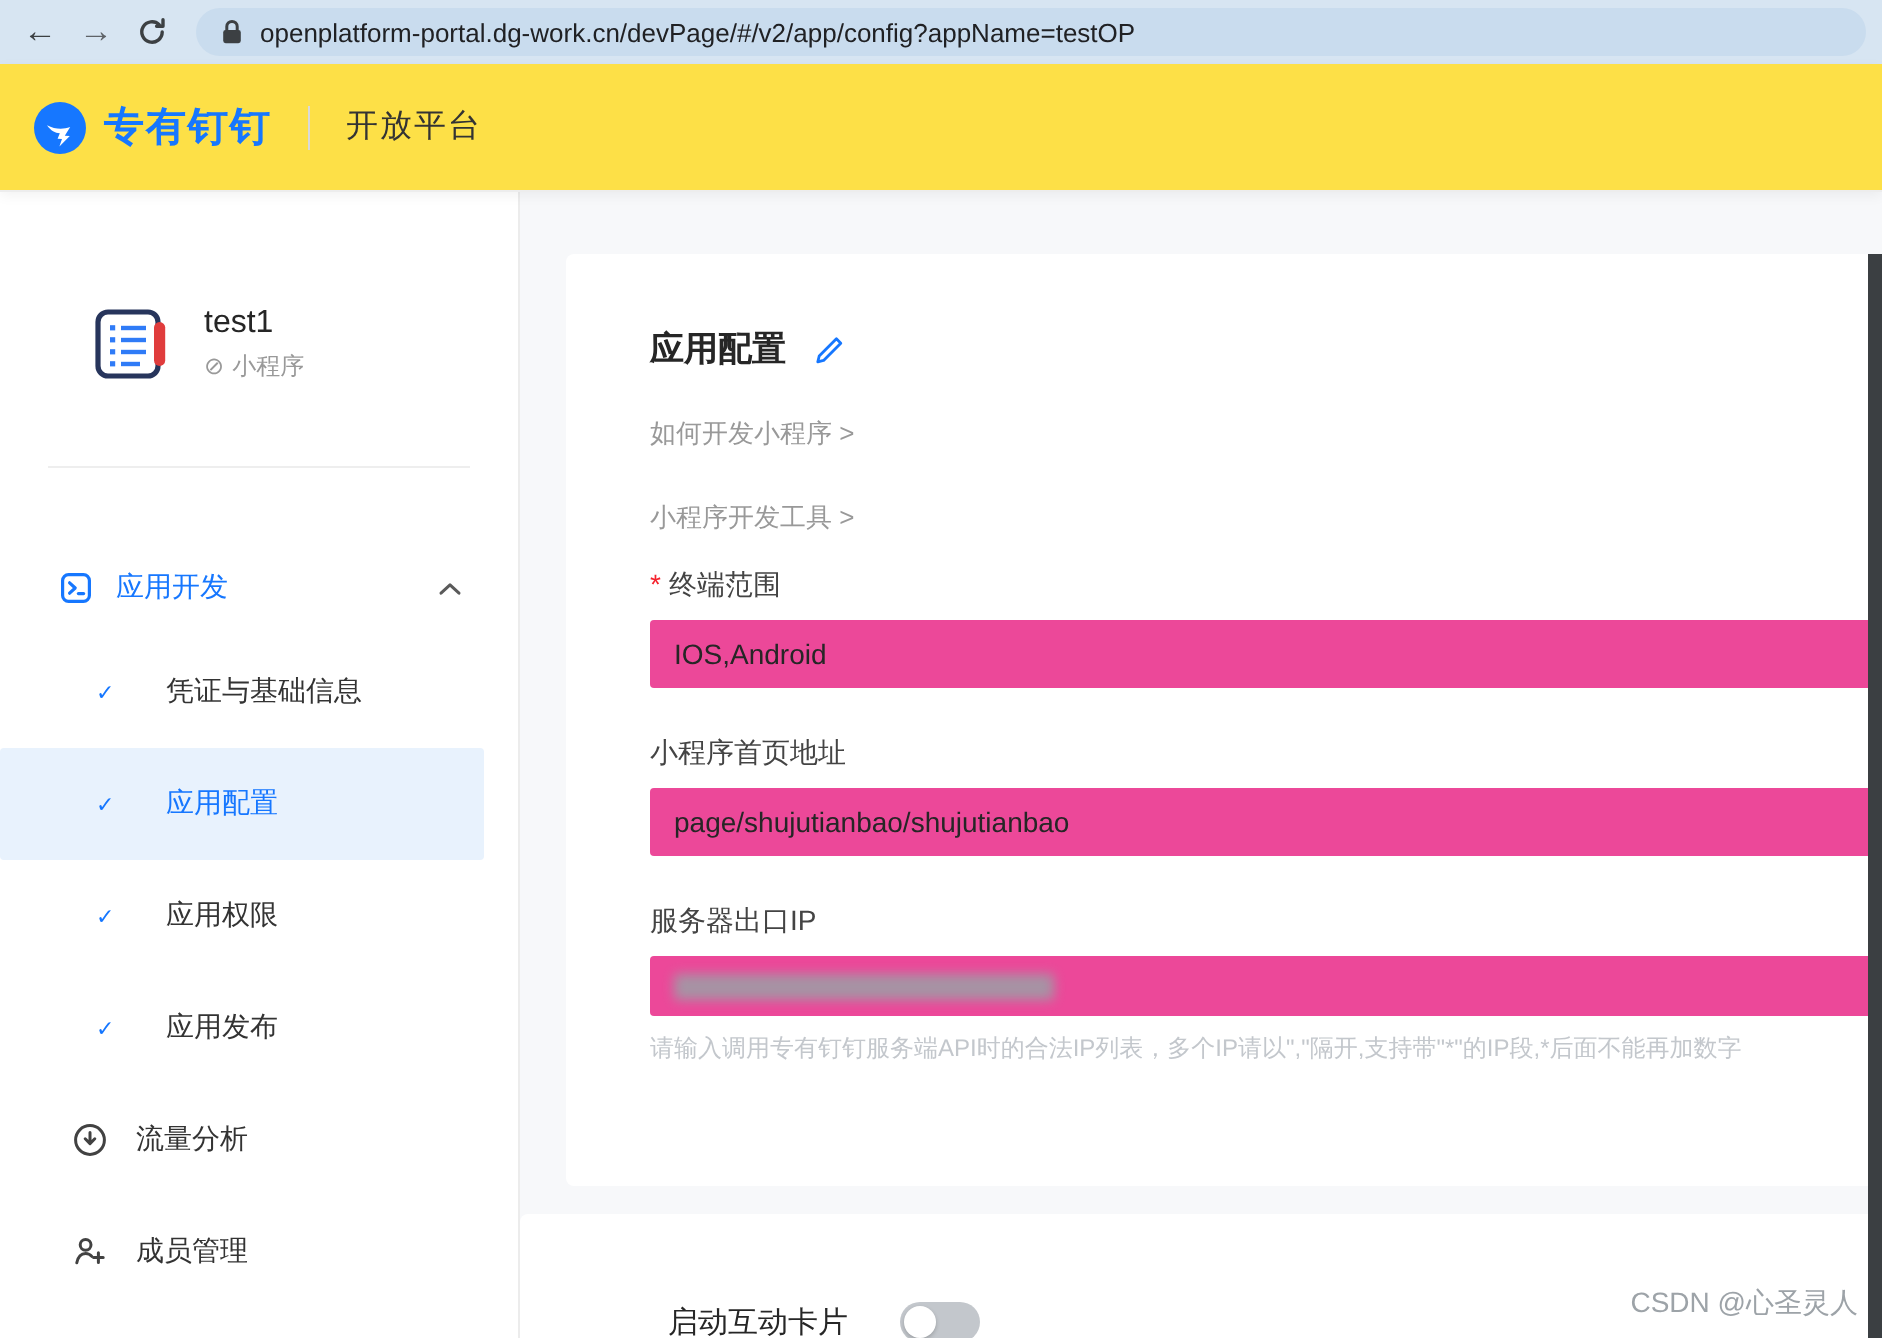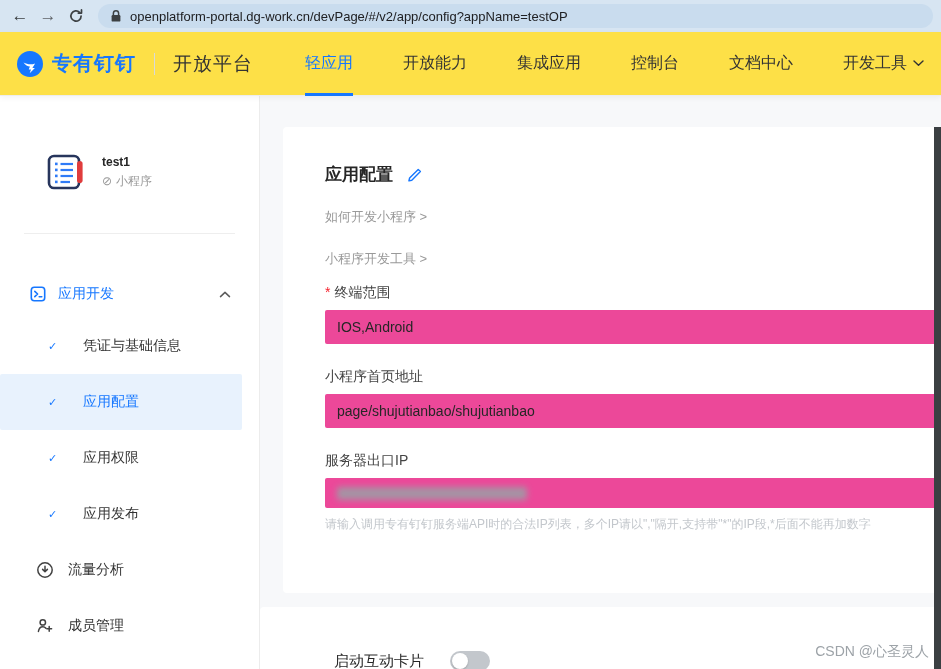--- a/index.html
+++ b/index.html
@@ -11,32 +11,32 @@
   .nav-btn { width:24px; height:24px; display:flex; align-items:center; justify-content:center; font-size:17px; color:#3c4043; cursor:pointer; border-radius:50%; }
   .nav-btn.fwd { color:#5f6368; }
   .url-pill { flex:1; height:24px; margin-left:6px; background:#c9dcee; border-radius:12px; display:flex; align-items:center; padding:0 12px; gap:8px; }
   .url-text { font-size:13px; color:#202124; white-space:nowrap; overflow:hidden; }
 
   
   .site-header { height:64px; flex:0 0 64px; background:#fde047; display:flex; align-items:center; padding:0 16px; border-bottom:1px solid #ededed; box-shadow:0 2px 6px rgba(0,0,0,.05); position:relative; z-index:5; }
   .brand { display:flex; align-items:center; gap:8px; cursor:pointer; }
   .brand-name { font-size:20px; font-weight:700; color:#1677ff; letter-spacing:1px; }
   .brand-divider { width:1px; height:22px; background:#d9d9d9; margin:0 10px; }
-  .brand-sub { font-size:19px; color:#333; letter-spacing:1px; }
+  .brand-sub { font-size:16px; color:#333; letter-spacing:1px; }
   .top-nav { display:flex; align-items:stretch; height:64px; margin-left:52px; gap:50px; }
   .nav-item { display:flex; align-items:center; gap:6px; font-size:16px; color:#333; cursor:pointer; border-bottom:3px solid transparent; padding-top:3px; }
   .nav-item.active { color:#1677ff; border-bottom-color:#1677ff; }
 
   
   .body-row { flex:1; display:flex; height:573px; overflow:hidden; }
 
   
   .sidebar { width:260px; flex:0 0 260px; background:#fff; border-right:1px solid #ececec; padding-top:48px; }
   .app-block { display:flex; align-items:center; gap:14px; padding-left:44px; height:56px; }
-  .app-name { font-size:12px; font-weight:700; color:#262626; margin-bottom:4px; }
+  .app-name { font-size:16px; font-weight:400; color:#262626; margin-bottom:4px; }
   .app-type { font-size:12px; color:#999; display:flex; align-items:center; gap:4px; }
   .side-divider { border-bottom:1px solid #eee; margin:33px 24px 0 24px; }
   .side-group { display:flex; align-items:center; gap:12px; height:48px; margin-top:36px; padding-left:30px; color:#1677ff; font-size:14px; cursor:pointer; }
   .side-group-label { flex:0 0 auto; }
   .group-caret { margin-left:auto; margin-right:28px; }
   .side-sub { display:flex; align-items:center; height:56px; padding-left:48px; gap:21px; font-size:14px; color:#333; cursor:pointer; margin-right:17px; }
   .side-sub .check { color:#1677ff; font-size:11px; width:14px; }
   .side-sub.active { background:#e8f2fd; color:#1677ff; border-radius:2px; }
   .side-item { display:flex; align-items:center; height:56px; padding-left:36px; gap:14px; font-size:14px; color:#333; cursor:pointer; }
 
@@ -95,43 +95,20 @@
   <div class="site-header">
     <div class="brand">
       <svg width="28" height="28" viewBox="0 0 28 28">
         <circle cx="14" cy="14" r="13" fill="#1677ff"></circle>
         <path d="M7.5 12.6c3.9 2 7.8 2.3 11.6.9l-2.7 4.4 2.5.1-5.2 5.2 1.3-3.7-2.2-.1 1.1-2.8c-2.4-.1-4.4-1.2-6.4-4z" fill="#fff"></path>
       </svg>
       <span class="brand-name">专有钉钉</span>
       <span class="brand-divider"></span>
       <span class="brand-sub">开放平台</span>
     </div>
-    <nav class="top-nav">
-      <div class="nav-item active">
-          <span>轻应用</span>
-        </div>
-      <div class="nav-item">
-          <span>开放能力</span>
-        </div>
-      <div class="nav-item">
-          <span>集成应用</span>
-        </div>
-      <div class="nav-item">
-          <span>控制台</span>
-        </div>
-      <div class="nav-item">
-          <span>文档中心</span>
-        </div>
-      <div class="nav-item">
-        <span>开发工具</span>
-        <svg width="11" height="7" viewBox="0 0 11 7">
-          <path d="M1 1l4.5 4.3L10 1" fill="none" stroke="#333" stroke-width="1.4" stroke-linecap="round" stroke-linejoin="round"></path>
-        </svg>
-      </div>
-    </nav>
   </div>
 
   <div class="body-row">
 
     <aside class="sidebar">
       <div class="app-block">
         <svg width="44" height="44" viewBox="0 0 44 44">
           <rect x="5" y="6" width="30" height="32" rx="5" fill="#fff" stroke="#27355c" stroke-width="2.6"></rect>
           <rect x="11" y="12.6" width="2.6" height="2.6" fill="#2f7bf7"></rect>
           <rect x="11" y="18.6" width="2.6" height="2.6" fill="#2f7bf7"></rect>

